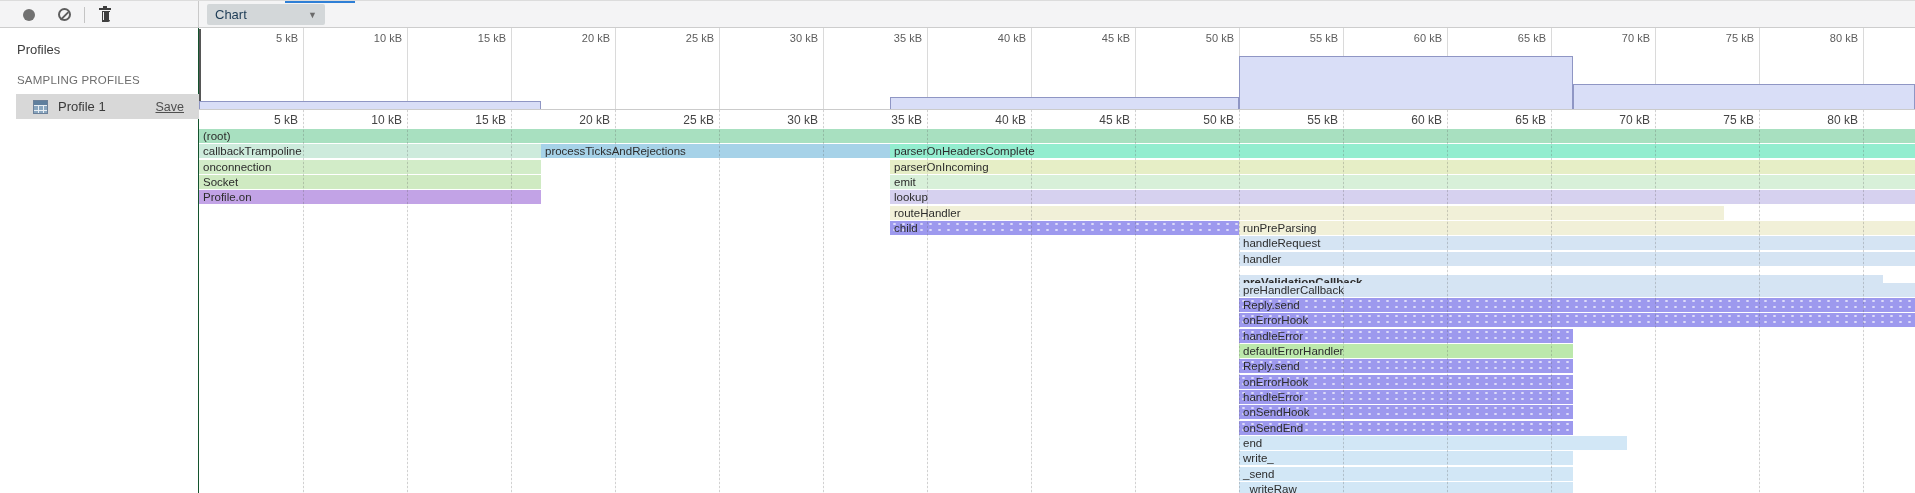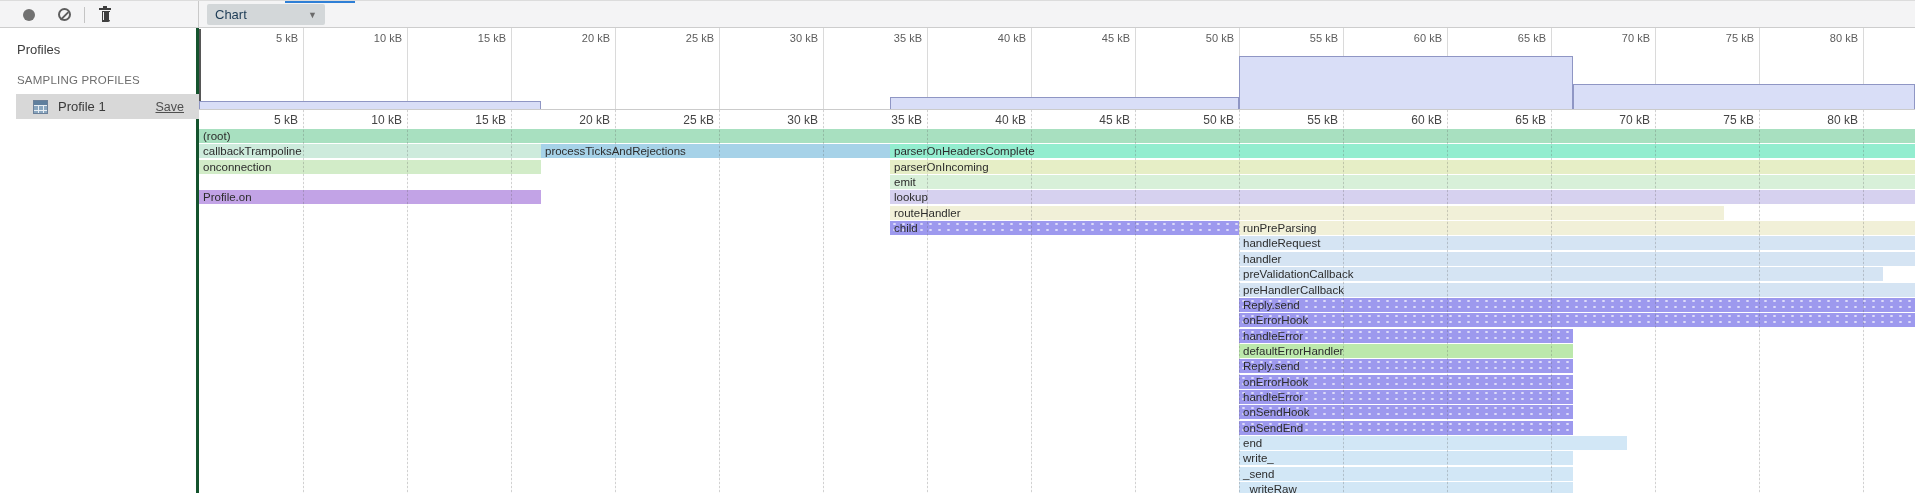--- a/index.html
+++ b/index.html
@@ -32,21 +32,21 @@
                  border-left:1px solid #f4f4f5; border-right:1px solid #f4f4f5; }
   .view-select { position:absolute; left:207px; top:3px; width:118px; height:21px;
                  background:#d3d7d9; border-radius:2px; display:flex; align-items:center;
                  padding:0 8px; cursor:default; }
   .view-select .lbl { font-size:13px; color:#1c3b55; flex:1; }
   .view-select .caret { font-size:9px; color:#6b6b6b; }
   .accent-line { position:absolute; left:285px; top:0; width:70px; height:2px; background:#2e7fd6; }
 
   
   .sidebar { position:absolute; left:0; top:27px; width:199px; height:466px;
-             background:#fff; border-right:3px solid #14532d; }
+             background:#fff; border-right:1px solid #14532d; }
   .sb-title { padding:14px 0 0 17px; font-size:13px; color:#3d3d3d; }
   .sb-section { padding:17px 0 0 17px; font-size:11.5px; color:#6e6e6e; letter-spacing:.2px; }
   .profile-row { position:absolute; left:16px; top:66px; width:185px; height:25px;
                  background:#d8d8d8; display:flex; align-items:center; }
   .grid-icon { width:15px; height:14px; margin-left:17px;
                background:#89a6bf;
                background-image:
                  linear-gradient(to bottom, #5f7f9d 0 4px, transparent 4px),
                  repeating-linear-gradient(to right, transparent 0 4px, #e8eef3 4px 5px),
                  repeating-linear-gradient(to bottom, transparent 0 4px, #e8eef3 4px 5px);
@@ -176,29 +176,30 @@
         <div class="fr-tick" style="left: 1555px;">75 kB</div>
         <div class="fr-tick" style="left: 1659px;">80 kB</div>
       </div>
     <div class="flame" id="flame">
         <div class="flame-bar" style="left: 0px; width: 1716px; top: 0px; height: 14px; background: rgb(168, 224, 192);">(root)</div>
         <div class="flame-bar" style="left: 0px; width: 350px; top: 15px; height: 14px; background: rgb(205, 235, 220);">callbackTrampoline</div>
         <div class="flame-bar" style="left: 342px; width: 349px; top: 15px; height: 14px; background: rgb(166, 210, 232);">processTicksAndRejections</div>
         <div class="flame-bar" style="left: 691px; width: 1025px; top: 15px; height: 14px; background: rgb(147, 237, 207);">parserOnHeadersComplete</div>
         <div class="flame-bar" style="left: 0px; width: 342px; top: 31px; height: 14px; background: rgb(210, 236, 200);">onconnection</div>
         <div class="flame-bar" style="left: 691px; width: 1025px; top: 31px; height: 14px; background: rgb(230, 238, 198);">parserOnIncoming</div>
+        <div class="flame-bar" style="left: 0px; width: 342px; top: 46px; height: 14px; background: rgb(207, 234, 194);">Socket</div>
         <div class="flame-bar" style="left: 691px; width: 1155px; top: 46px; height: 14px; background: rgb(216, 240, 217);">emit</div>
         <div class="flame-bar" style="left: 0px; width: 342px; top: 61px; height: 14px; background: rgb(194, 163, 230);">Profile.on</div>
         <div class="flame-bar" style="left: 691px; width: 1025px; top: 61px; height: 14px; background: rgb(214, 209, 239);">lookup</div>
         <div class="flame-bar" style="left: 691px; width: 834px; top: 77px; height: 14px; background: rgb(241, 240, 216);">routeHandler</div>
         <div class="flame-bar dots" style="left: 691px; width: 349px; top: 92px; height: 14px; background-color: rgb(157, 153, 238);">child</div>
         <div class="flame-bar" style="left: 1040px; width: 676px; top: 92px; height: 14px; background: rgb(241, 240, 216);">runPreParsing</div>
         <div class="flame-bar" style="left: 1040px; width: 676px; top: 107px; height: 14px; background: rgb(213, 228, 243);">handleRequest</div>
         <div class="flame-bar" style="left: 1040px; width: 676px; top: 123px; height: 14px; background: rgb(213, 228, 243);">handler</div>
-        <div class="flame-bar" style="left: 1040px; width: 644px; top: 138px; height: 14px; background: rgb(213, 228, 243);">preValidationCallback</div>
+        <div class="flame-bar" style="left: 1040px; width: 644px; top: 146px; height: 14px; background: rgb(213, 228, 243); font-weight: bold;">preValidationCallback</div>
         <div class="flame-bar" style="left: 1040px; width: 676px; top: 154px; height: 14px; background: rgb(213, 228, 243);">preHandlerCallback</div>
         <div class="flame-bar dots" style="left: 1040px; width: 676px; top: 169px; height: 14px; background-color: rgb(157, 153, 238);">Reply.send</div>
         <div class="flame-bar dots" style="left: 1040px; width: 676px; top: 184px; height: 14px; background-color: rgb(157, 153, 238);">onErrorHook</div>
         <div class="flame-bar dots" style="left: 1040px; width: 334px; top: 200px; height: 14px; background-color: rgb(157, 153, 238);">handleError</div>
         <div class="flame-bar" style="left: 1040px; width: 334px; top: 215px; height: 14px; background: rgb(188, 232, 172);">defaultErrorHandler</div>
         <div class="flame-bar dots" style="left: 1040px; width: 334px; top: 230px; height: 14px; background-color: rgb(157, 153, 238);">Reply.send</div>
         <div class="flame-bar dots" style="left: 1040px; width: 334px; top: 246px; height: 14px; background-color: rgb(157, 153, 238);">onErrorHook</div>
         <div class="flame-bar dots" style="left: 1040px; width: 334px; top: 261px; height: 14px; background-color: rgb(157, 153, 238);">handleError</div>
         <div class="flame-bar dots" style="left: 1040px; width: 334px; top: 276px; height: 14px; background-color: rgb(157, 153, 238);">onSendHook</div>
         <div class="flame-bar dots" style="left: 1040px; width: 334px; top: 292px; height: 14px; background-color: rgb(157, 153, 238);">onSendEnd</div>

